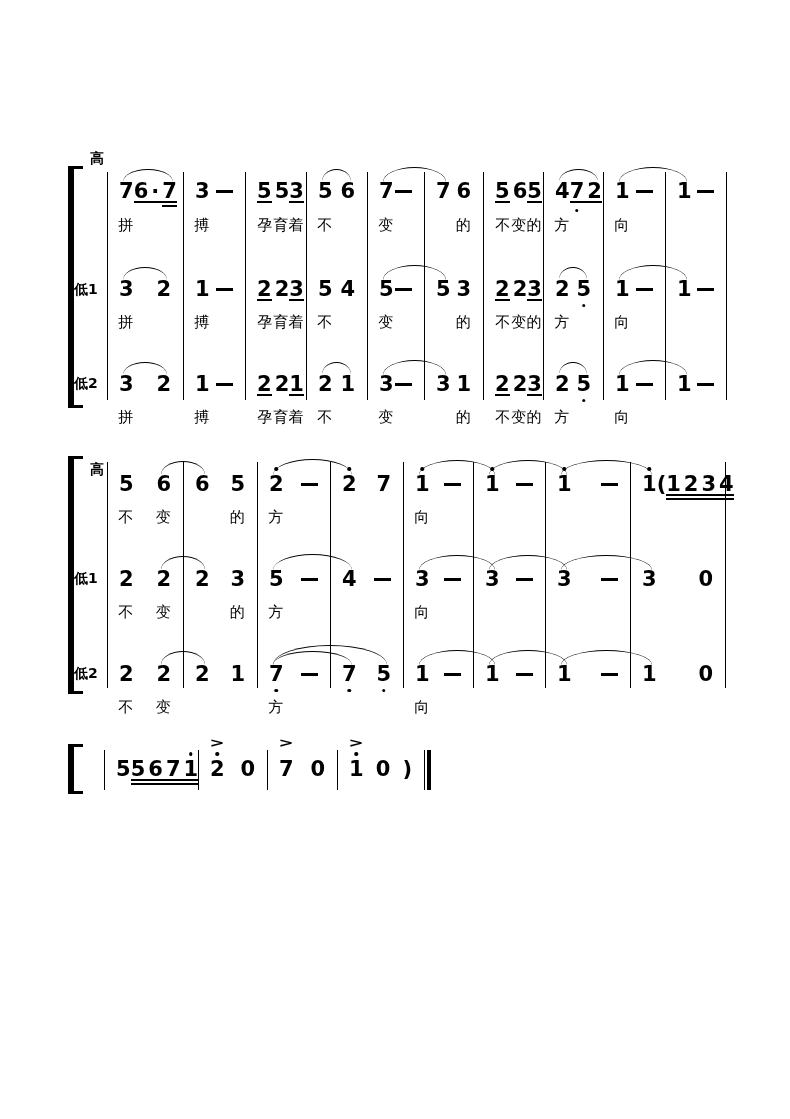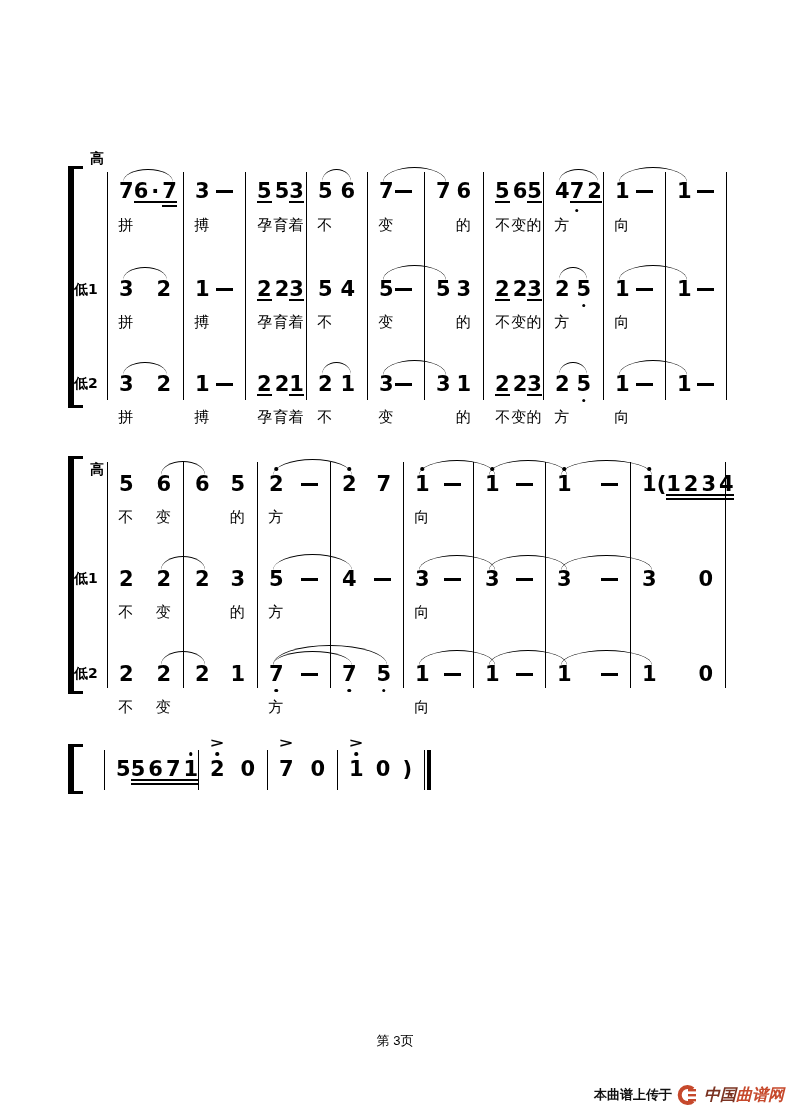--- a/index.html
+++ b/index.html
@@ -32,36 +32,21 @@
   .footer{position:absolute;left:0;right:0;text-align:center;font-size:13px;}
   .watermark{position:absolute;display:flex;align-items:center;gap:5px;}
   .wm-prefix{font-size:13px;font-weight:bold;color:#111;}
   .wm-cn1{font-size:16px;font-weight:bold;color:#7a3322;font-style:italic;}
   .wm-cn2{font-size:16px;font-weight:bold;color:#c6492c;font-style:italic;}
 </style>
 </head>
 <body>
 
 <div id="page">
-  <div class="footer" style="top:1032px;">第 3页</div>
 
-  <div class="watermark" style="top:1084px;right:6px;">
-    <span class="wm-prefix">本曲谱上传于</span>
-    <span style="display:inline-flex;">
-      <svg width="22" height="22" viewBox="0 0 22 22">
-        <path d="M16 5 A8 8 0 1 0 16 17" fill="none" stroke="#c6492c" stroke-width="4"></path>
-        <rect x="11" y="5" width="8" height="2.4" fill="#c6492c"></rect>
-        <rect x="11" y="10" width="8" height="2.4" fill="#c6492c"></rect>
-        <rect x="11" y="15" width="8" height="2.4" fill="#c6492c"></rect>
-      </svg>
-    </span>
-    <span>
-      <span class="wm-cn1">中国</span><span class="wm-cn2">曲谱网</span>
-    </span>
-  </div>
 <div class="bracket-bar" style="left: 68px; top: 166px; height: 242px;"></div>
     <div class="bracket-hook" style="left: 68px; top: 166px; width: 15px;"></div>
     <div class="bracket-hook" style="left: 68px; top: 405px; width: 15px;"></div>
     <div class="vline" style="left: 107px; top: 172px; height: 228px;"></div>
     <div class="vline" style="left: 183px; top: 172px; height: 228px;"></div>
     <div class="vline" style="left: 245px; top: 172px; height: 228px;"></div>
     <div class="vline" style="left: 306px; top: 172px; height: 228px;"></div>
     <div class="vline" style="left: 367px; top: 172px; height: 228px;"></div>
     <div class="vline" style="left: 424px; top: 172px; height: 228px;"></div>
     <div class="vline" style="left: 483px; top: 172px; height: 228px;"></div>

